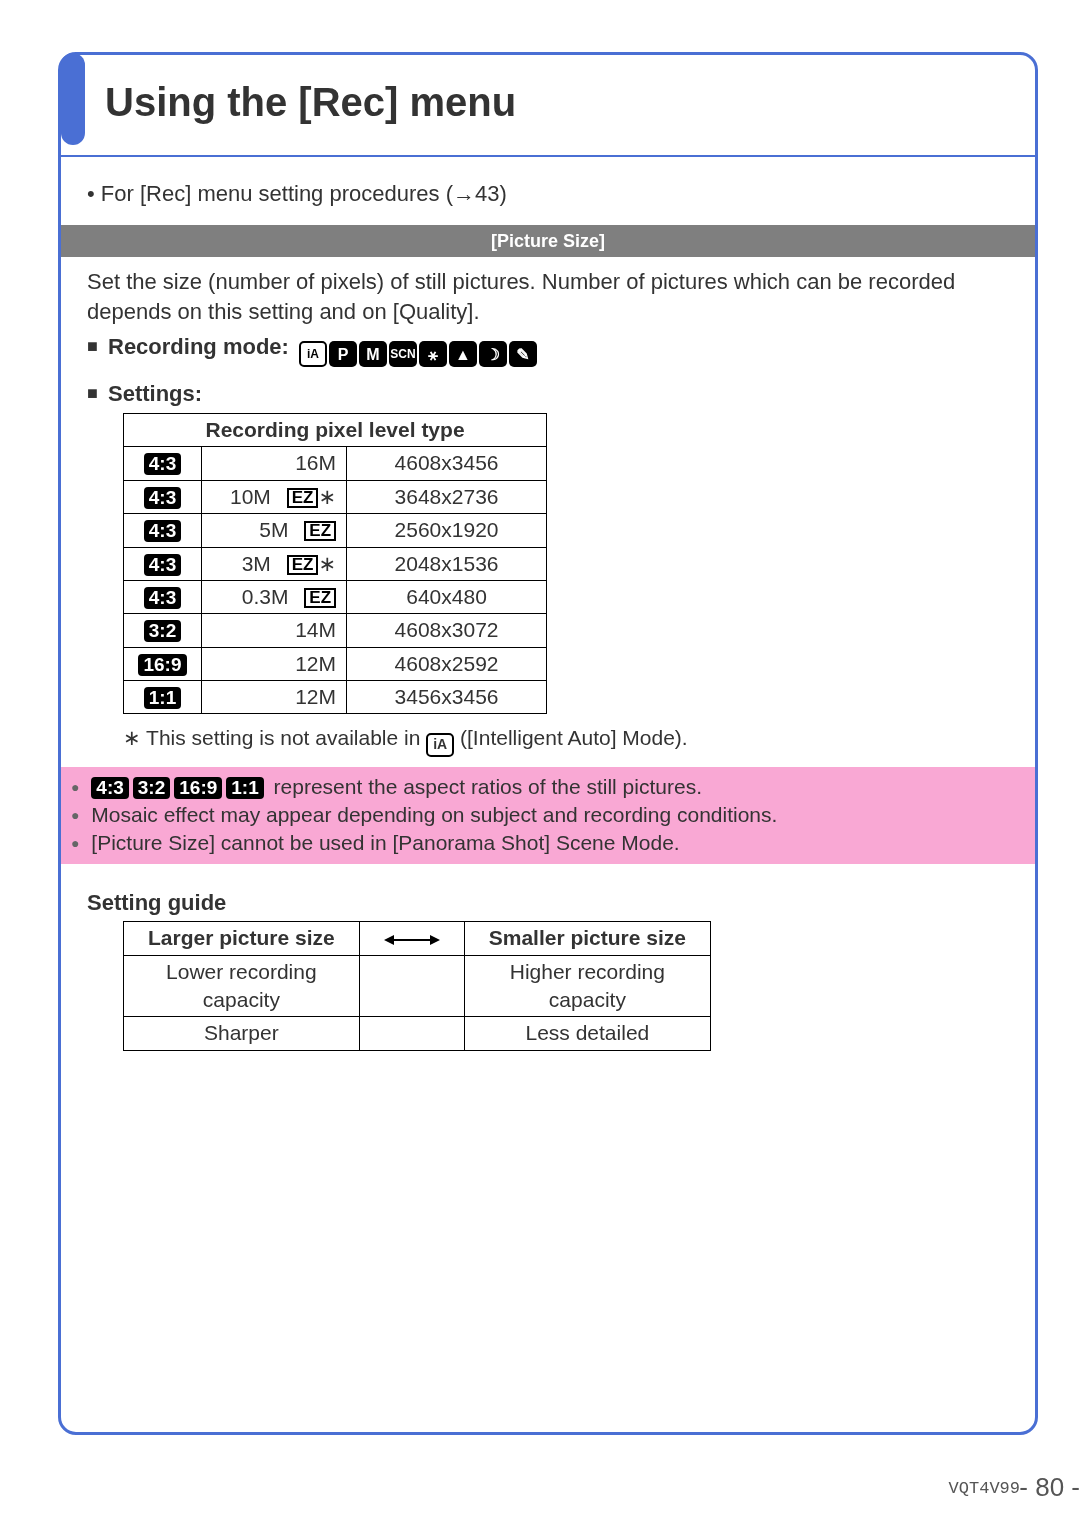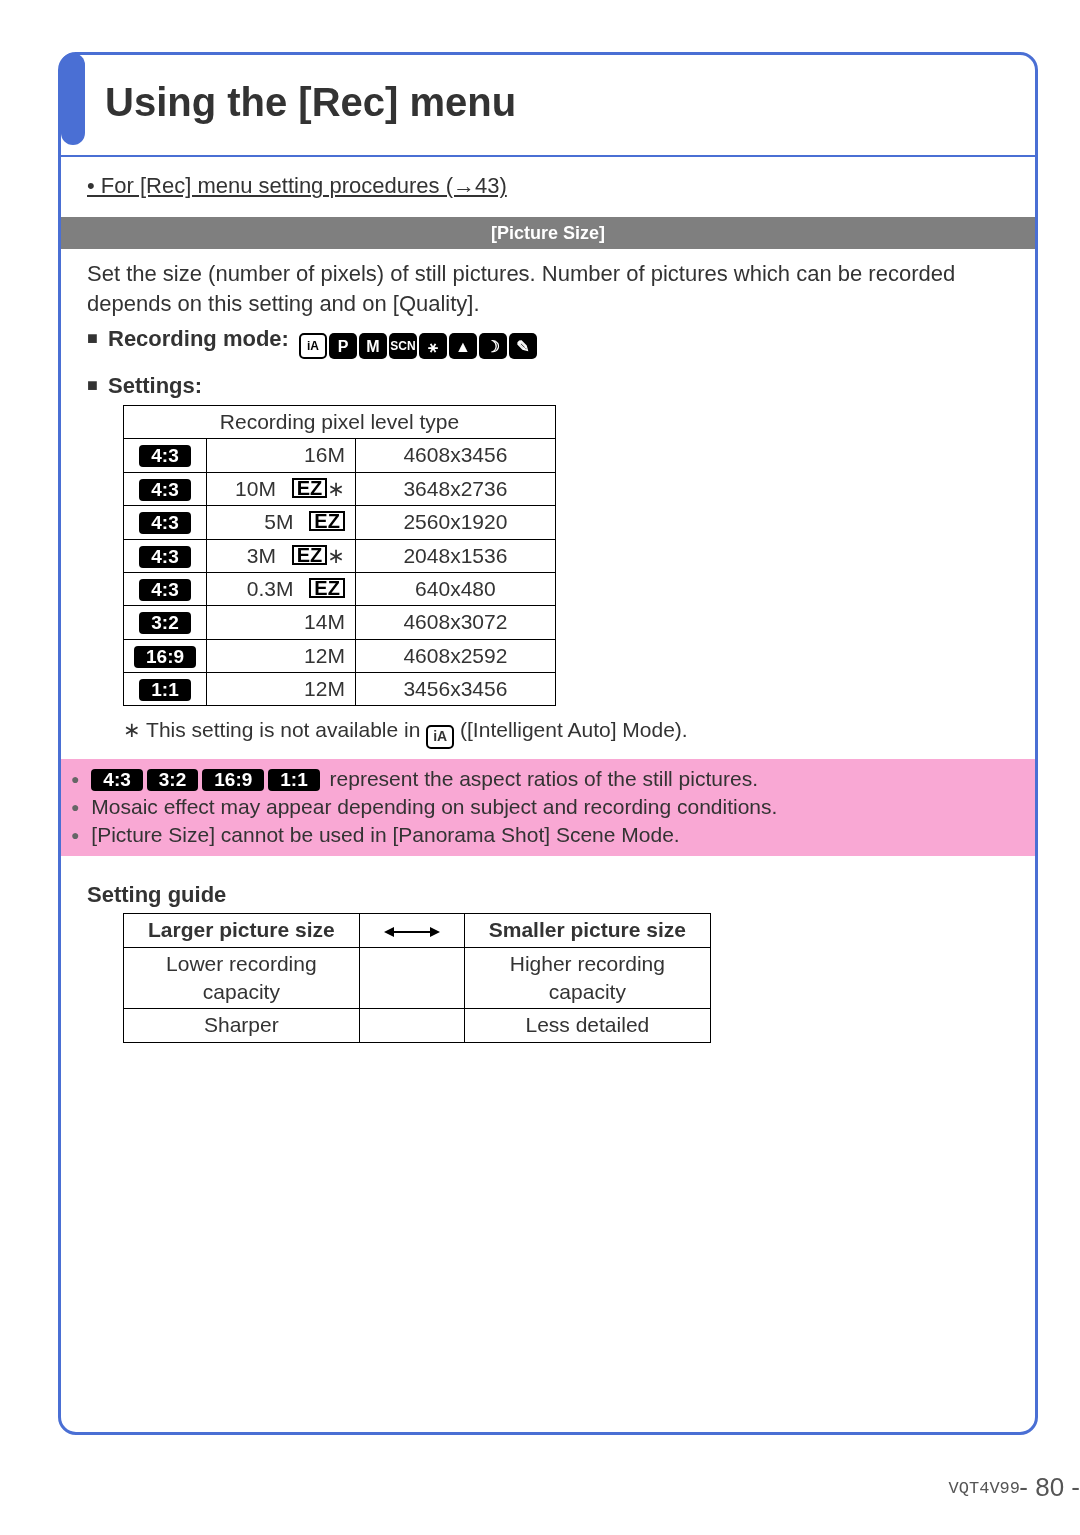--- a/index.html
+++ b/index.html
@@ -41,21 +41,21 @@
     font-size: 40px;
     font-weight: bold;
     margin: 20px 0 6px 0;
   }
   .title-rule {
     border: none;
     border-top: 2px solid #4a6fd4;
     margin: 0 -3px 0 -3px;
   }
   .content { padding: 14px 26px 6px 26px; }
-  .bullet-line { margin: 0 0 16px 0; text-decoration: underline; }
+  .bullet-line { margin: 8px 0 16px 0; }
   .section-bar {
     background: #7f7f7f;
     color: #fff;
     text-align: center;
     font-size: 18px;
     font-weight: bold;
     padding: 4px 0;
     margin: 8px -26px 10px -26px;
   }
   p { margin: 0 0 6px 0; }
@@ -71,32 +71,32 @@
   .mode-icon.outline { background: #fff; color: #000; border: 2px solid #000; }
   .mode-icon.small-txt { font-size: 12px; }
   .settings-header { font-weight: bold; margin: 12px 0 4px 0; }
   table.pixel { border-collapse: collapse; margin-left: 36px; margin-bottom: 10px; }
   table.pixel th, table.pixel td {
     border: 1px solid #000;
     padding: 2px 10px;
     font-size: 21px;
     vertical-align: middle;
   }
-  table.pixel th { font-weight: normal; text-align: center; }
+  table.pixel th { font-weight: bold; text-align: center; }
   table.pixel td.col-aspect { width: 78px; text-align: center; }
   table.pixel td.col-size { width: 140px; text-align: right; padding-left: 28px; white-space: nowrap; }
   table.pixel td.col-res { width: 200px; text-align: center; }
   .aspect-badge {
     display: inline-block; background: #000; color: #fff;
-    padding: 0 12px; font-weight: bold; font-size: 19px; border-radius: 4px;
+    padding: 0 5px; font-weight: bold; font-size: 19px; border-radius: 4px;
     line-height: 22px;
   }
   .ez-badge {
     display: inline-block; border: 2px solid #000; color: #000;
-    font-weight: bold; font-size: 20px; padding: 0 3px; line-height: 16px;
+    font-weight: bold; font-size: 17px; padding: 0 3px; line-height: 16px;
     vertical-align: 1px; background: #fff; margin-left: 10px;
   }
   .footnote { margin: 6px 0 6px 36px; font-size: 21px; }
   .ia-icon {
     display: inline-flex; width: 28px; height: 24px; border: 2px solid #000;
     border-radius: 5px; align-items: center; justify-content: center;
     font-size: 14px; font-weight: bold; vertical-align: -4px;
   }
   .callout {
     background: #f9a8d4; padding: 6px 10px; margin: 10px -26px 24px -26px;

